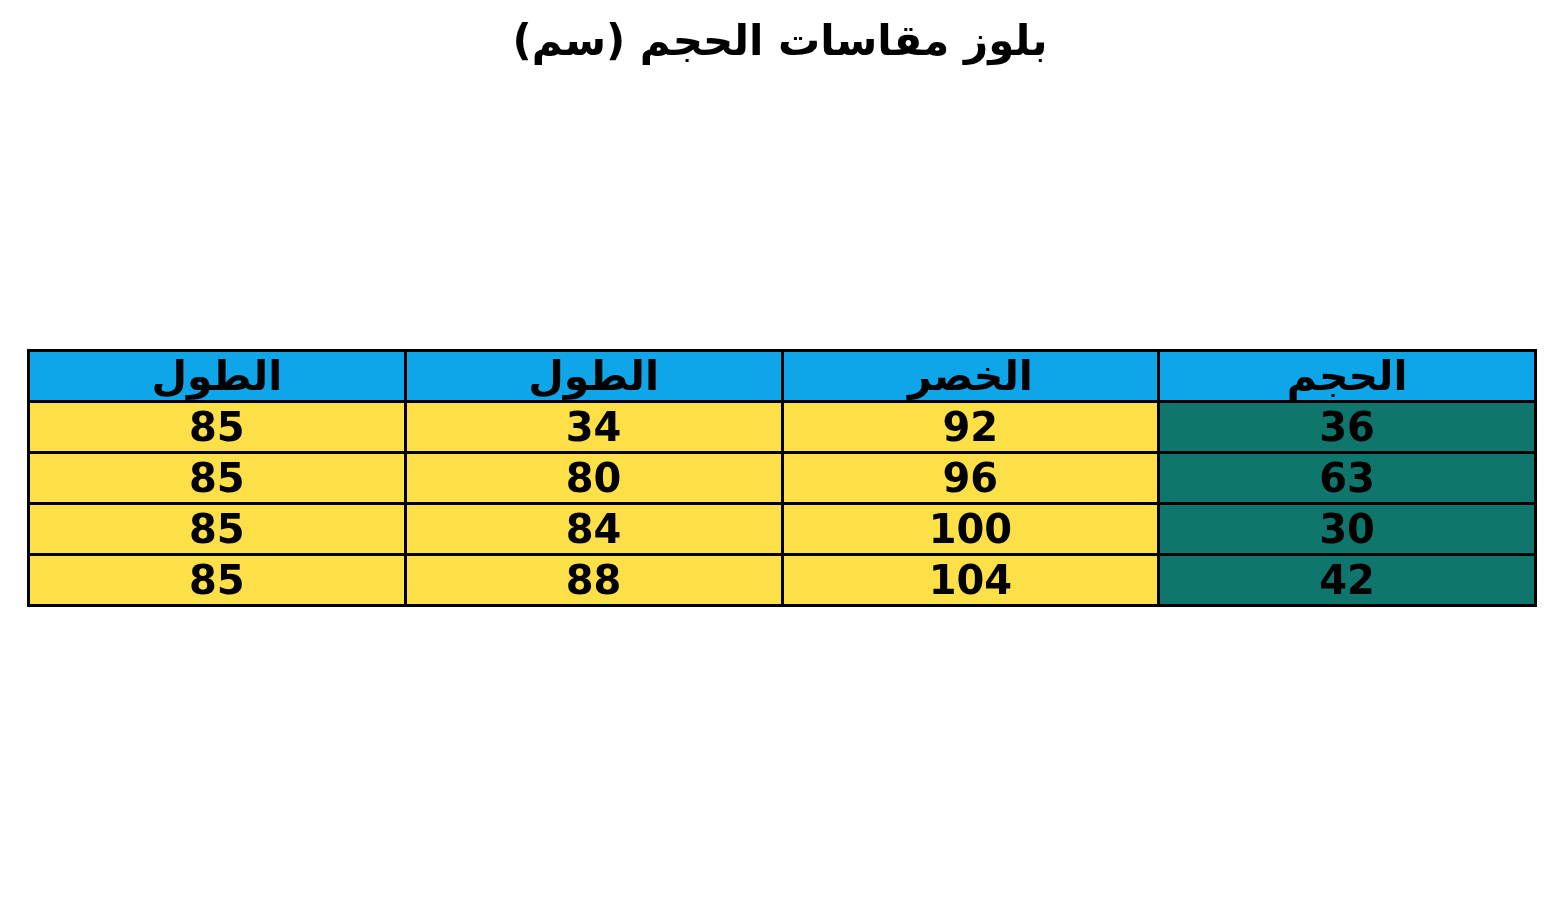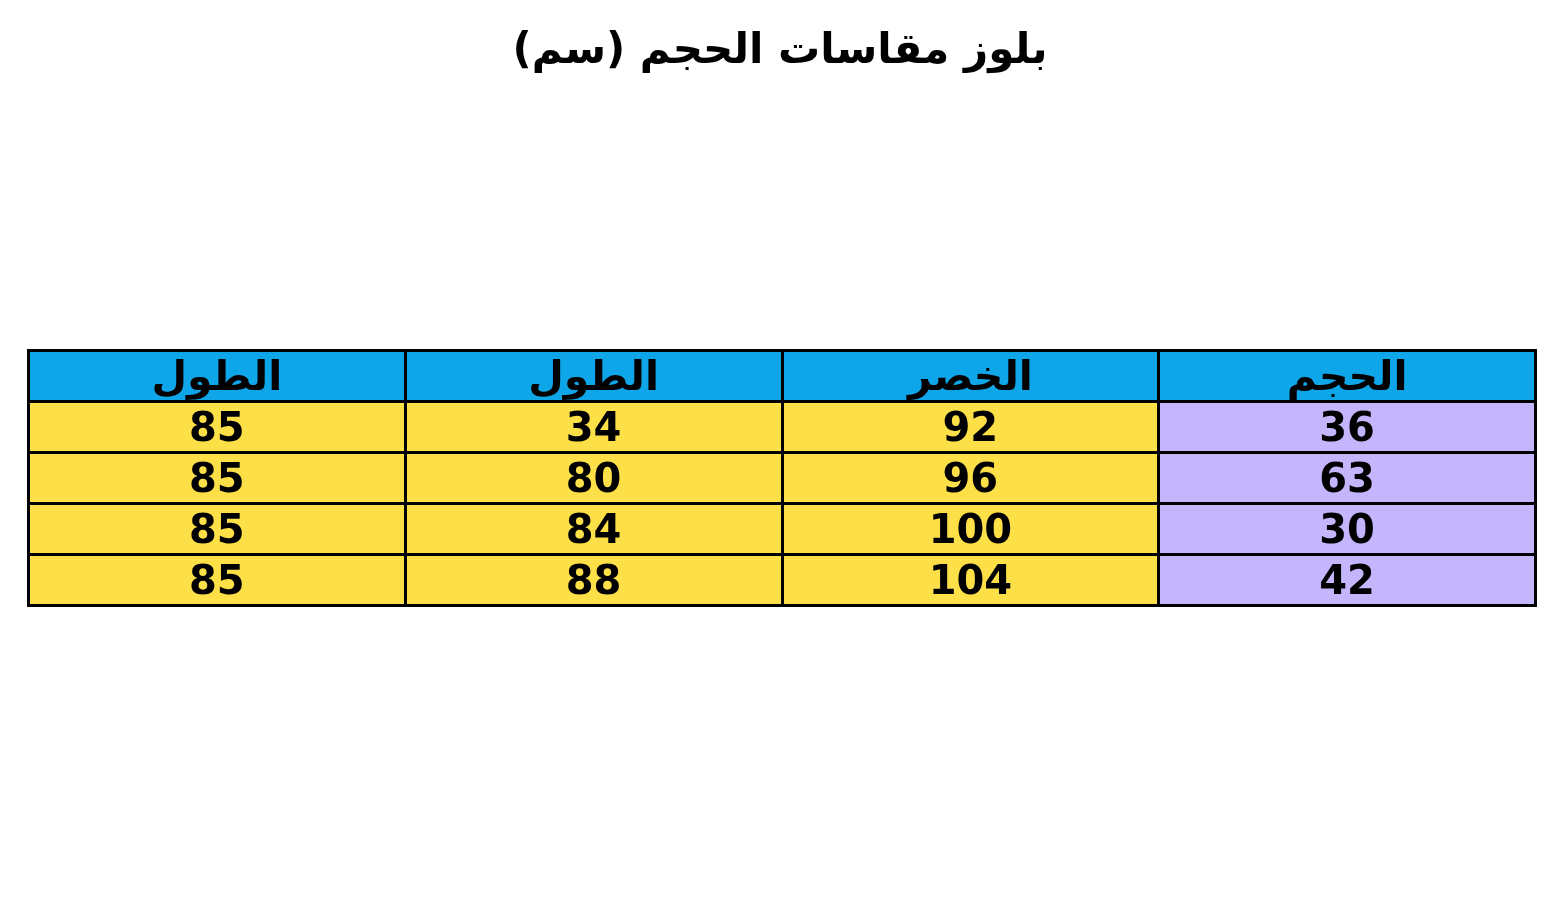--- a/index.html
+++ b/index.html
@@ -16,21 +16,20 @@
     position: absolute;
     top: 16px;
     left: 0;
     width: 1560px;
     text-align: center;
     direction: rtl;
     font-size: 42px;
     font-weight: 700;
     color: #000000;
     letter-spacing: 0;
-    margin-top: 8px;
   }
   table.size-table {
     position: absolute;
     top: 349px;
     left: 27px;
     width: 1510px;
     border-collapse: collapse;
     direction: rtl;
     table-layout: fixed;
   }
@@ -48,21 +47,21 @@
     overflow: hidden;
   }
   table.size-table th {
     background: #0ea5e9;
     font-size: 41px;
   }
   table.size-table td {
     background: #fde047;
   }
   table.size-table td.size-cell {
-    background: #c4b5fd;
+    background: #0f766e;
   }
 </style>
 </head>
 <body>
 
 <div class="page-title">بلوز مقاسات الحجم (سم)</div>
 
 <table class="size-table">
   <thead>
     <tr>

